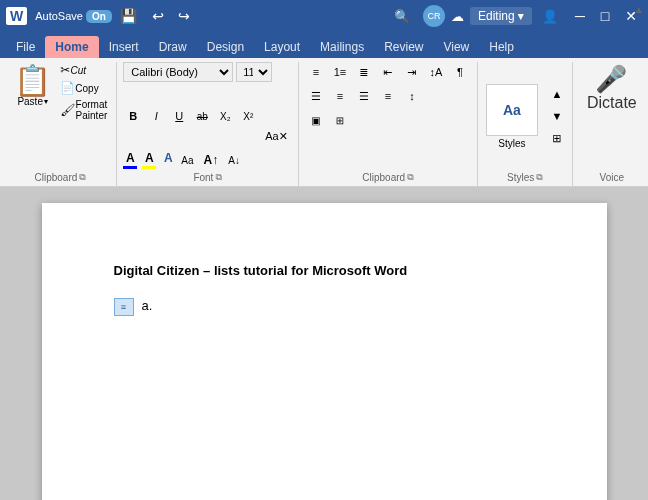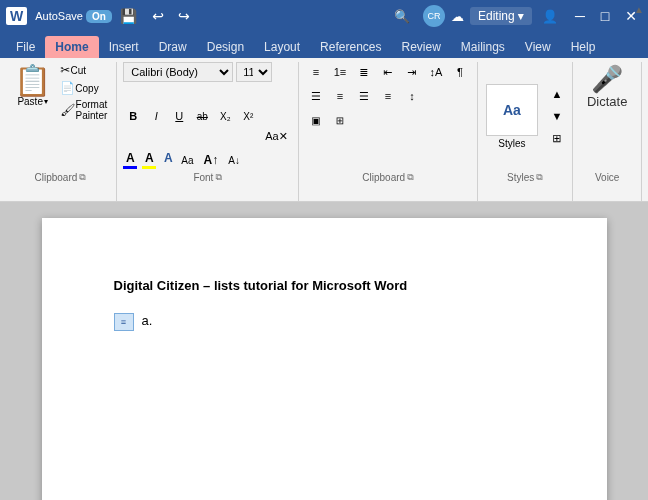--- a/index.html
+++ b/index.html
@@ -20,21 +20,21 @@
     
     #ribbon-tabs { background: #2b579a; display: flex; align-items: flex-end; padding: 0 6px; height: 26px; }
     .tab-item { padding: 4px 10px; font-size: 12px; color: rgba(255,255,255,0.85); cursor: pointer; border-radius: 3px 3px 0 0; }
     .tab-item.active { background: #fca5a5; color: #2b579a; font-weight: 600; }
 
     
     #ribbon { background: #f3f3f3; border-bottom: 1px solid #d0d0d0; display: flex; align-items: stretch; padding: 4px 4px 0 4px; min-height: 90px; }
     .ribbon-group { display: flex; flex-direction: column; align-items: center; padding: 0 6px; border-right: 1px solid #d0d0d0; position: relative; }
     .ribbon-group:last-child { border-right: none; }
     .ribbon-group-content { display: flex; align-items: flex-start; gap: 2px; flex: 1; }
-    .ribbon-group-label { font-size: 10px; color: #666; padding: 2px 0 18px 0; text-align: center; width: 100%; display: flex; align-items: center; justify-content: center; gap: 2px; }
+    .ribbon-group-label { font-size: 10px; color: #666; padding: 2px 0 3px 0; text-align: center; width: 100%; display: flex; align-items: center; justify-content: center; gap: 2px; }
     .group-expand { font-size: 9px; color: #666; cursor: pointer; }
     .paste-sub-btn { display: flex; align-items: center; font-size: 10px; padding: 1px 3px; cursor: pointer; border-radius: 2px; }
 
     
     .font-row { display: flex; gap: 3px; align-items: center; margin-bottom: 2px; }
     .font-select { width: 110px; height: 20px; font-size: 11px; border: 1px solid #ccc; padding: 0 3px; }
     .size-select { width: 36px; height: 20px; font-size: 11px; border: 1px solid #ccc; padding: 0 2px; }
     .font-btn { height: 20px; min-width: 20px; padding: 0 3px; font-size: 11px; border: 1px solid transparent; background: none; cursor: pointer; display: flex; align-items: center; justify-content: center; border-radius: 2px; }
     .font-btn.bold { font-weight: bold; }
     .font-btn.italic { font-style: italic; }
@@ -43,21 +43,21 @@
     .color-row { display: flex; gap: 2px; align-items: center; }
     .color-indicator { height: 3px; background: blue; margin-top: 1px; }
 
     
     .para-row { display: flex; gap: 2px; align-items: center; margin-bottom: 2px; }
     .para-btn { height: 20px; min-width: 22px; padding: 0 2px; font-size: 11px; border: 1px solid transparent; background: none; cursor: pointer; display: flex; align-items: center; justify-content: center; border-radius: 2px; }
 
     
     .ribbon-large-btn { display: flex; flex-direction: column; align-items: center; cursor: pointer; padding: 4px 8px; border-radius: 3px; }
     .ribbon-large-icon { font-size: 26px; line-height: 1; margin-bottom: 2px; }
-    .ribbon-large-label { font-size: 13px; color: #333; text-align: center; }
+    .ribbon-large-label { font-size: 16px; color: #333; text-align: center; }
 
     
     #doc-area { background: #c8c8c8; height: 344px; display: flex; justify-content: center; padding: 16px; overflow: hidden; }
     #doc-page { background: white; width: 565px; height: 730px; box-shadow: 0 2px 8px rgba(0,0,0,0.3); padding: 60px 72px; position: relative; }
     .doc-title { font-size: 13px; font-weight: bold; color: #000; margin-bottom: 20px; }
     .list-item-row { display: flex; align-items: flex-start; gap: 8px; margin-top: 8px; }
     .list-icon-placeholder { width: 20px; height: 18px; background: #d0e4f7; border: 1px solid #7aacdc; display: flex; align-items: center; justify-content: center; font-size: 9px; color: #2b579a; }
     .list-text { font-size: 13px; }
 
     
@@ -94,40 +94,39 @@
   </div>
 </div>
 
 <div id="ribbon-tabs">
   <div class="tab-item">File</div>
   <div class="tab-item active">Home</div>
   <div class="tab-item">Insert</div>
   <div class="tab-item">Draw</div>
   <div class="tab-item">Design</div>
   <div class="tab-item">Layout</div>
-  <div class="tab-item">References</div>
+  <div class="tab-item">Mailings</div>
   <div class="tab-item">Review</div>
-  <div class="tab-item">Mailings</div>
   <div class="tab-item">View</div>
   <div class="tab-item">Help</div>
 </div>
 
 <div id="ribbon">
 
   <div class="ribbon-group">
     <div class="ribbon-group-content">
       <div style="display:flex;flex-direction:column;align-items:center;cursor:pointer;padding:4px 4px;">
         <div style="font-size:30px;color:#2b579a;line-height:1;">📋</div>
         <div style="font-size:10px;display:flex;align-items:center;gap:1px;text-align:center;">
           <span>Paste</span>
           <span style="font-size:8px;">▾</span>
         </div>
       </div>
       <div style="display:flex;flex-direction:column;gap:2px;justify-content:center;">
-        <div class="paste-sub-btn" style="font-size:12px;">✂ <span style="font-size:10px;">Cut</span></div>
+        <div class="paste-sub-btn" style="font-size:12px;">✂ <span style="font-size:10px;font-style:italic;">Cut</span></div>
         <div class="paste-sub-btn" style="font-size:12px;">📄 <span style="font-size:10px;">Copy</span></div>
         <div class="paste-sub-btn" style="font-size:12px;">🖌 <span style="font-size:10px;">Format Painter</span></div>
       </div>
     </div>
     <div class="ribbon-group-label">
       <span>Clipboard</span>
       <span class="group-expand">⧉</span>
     </div>
   </div>
 

